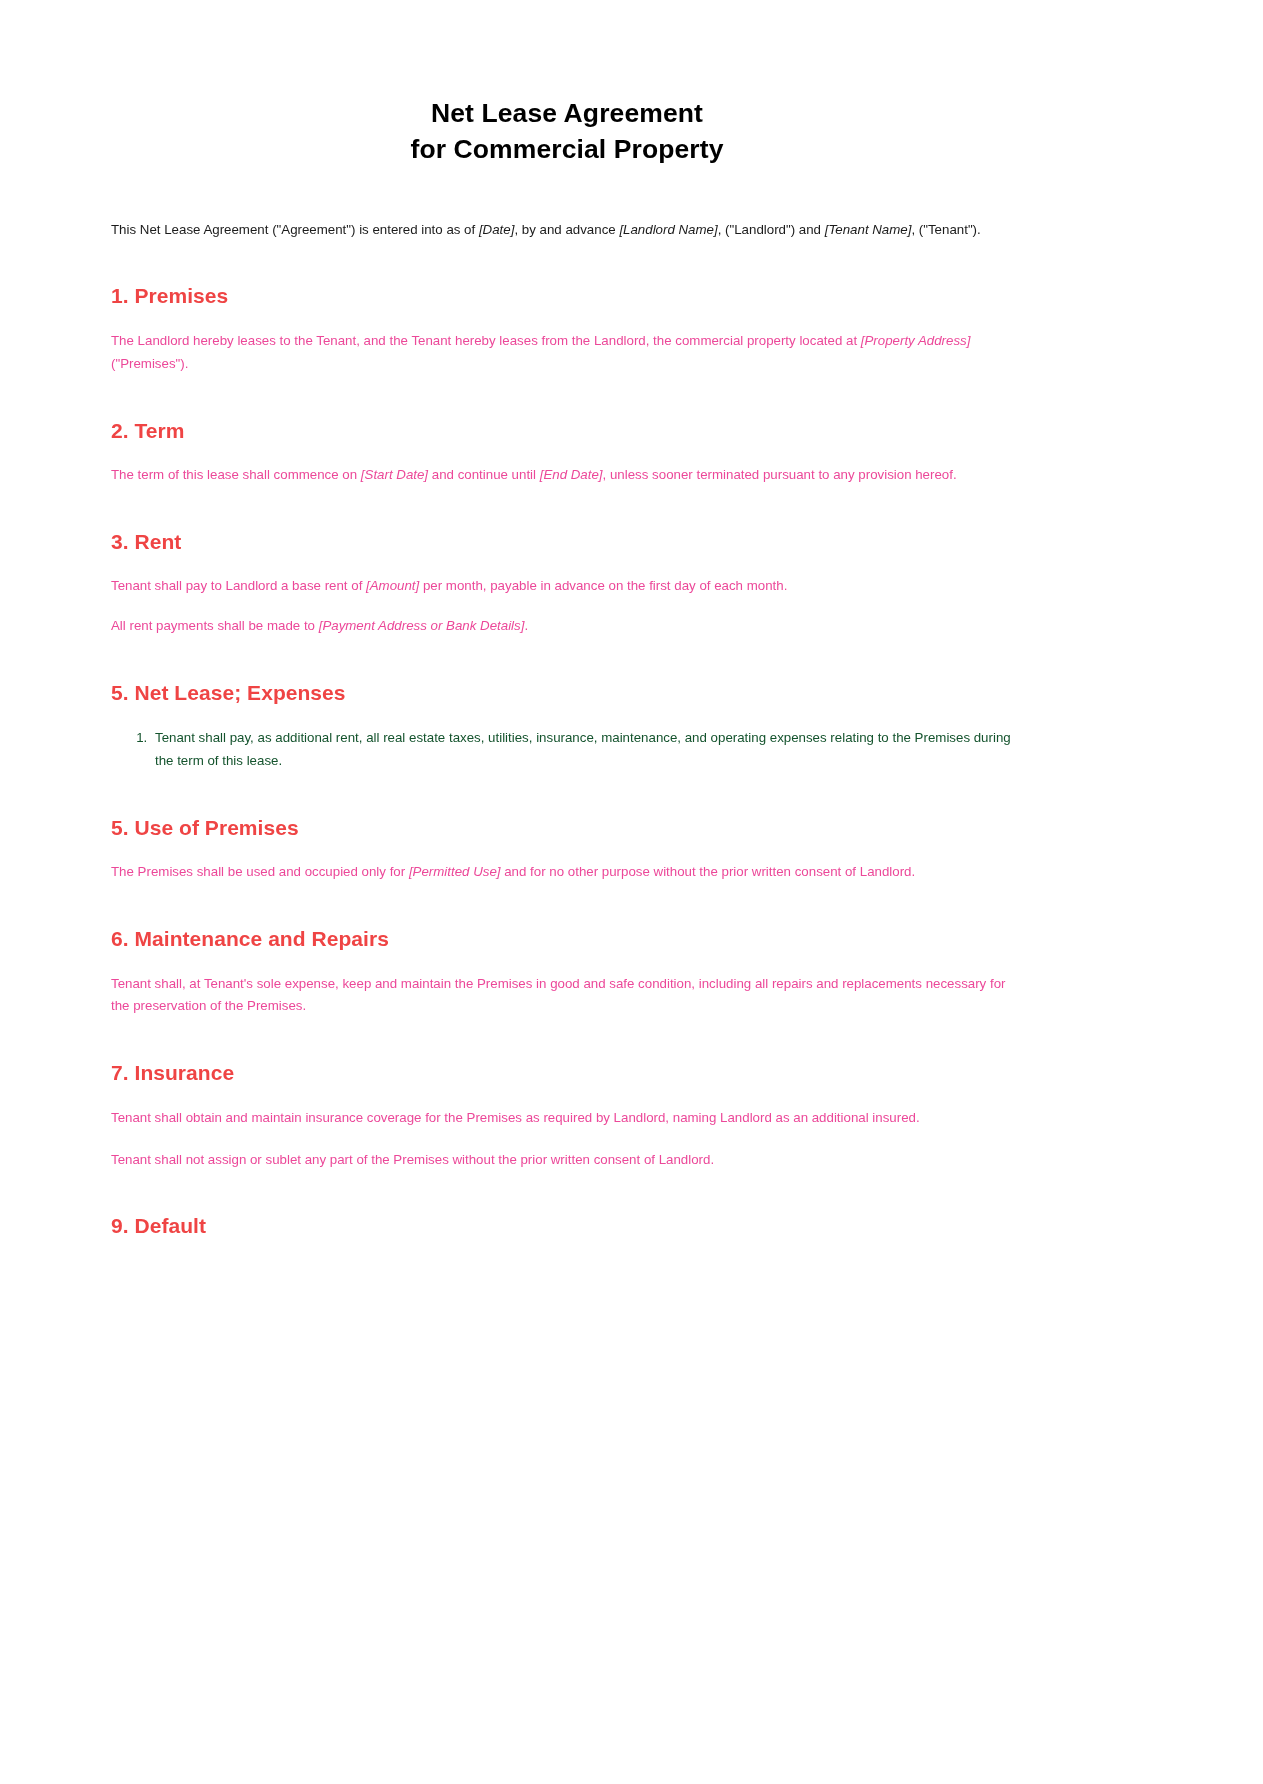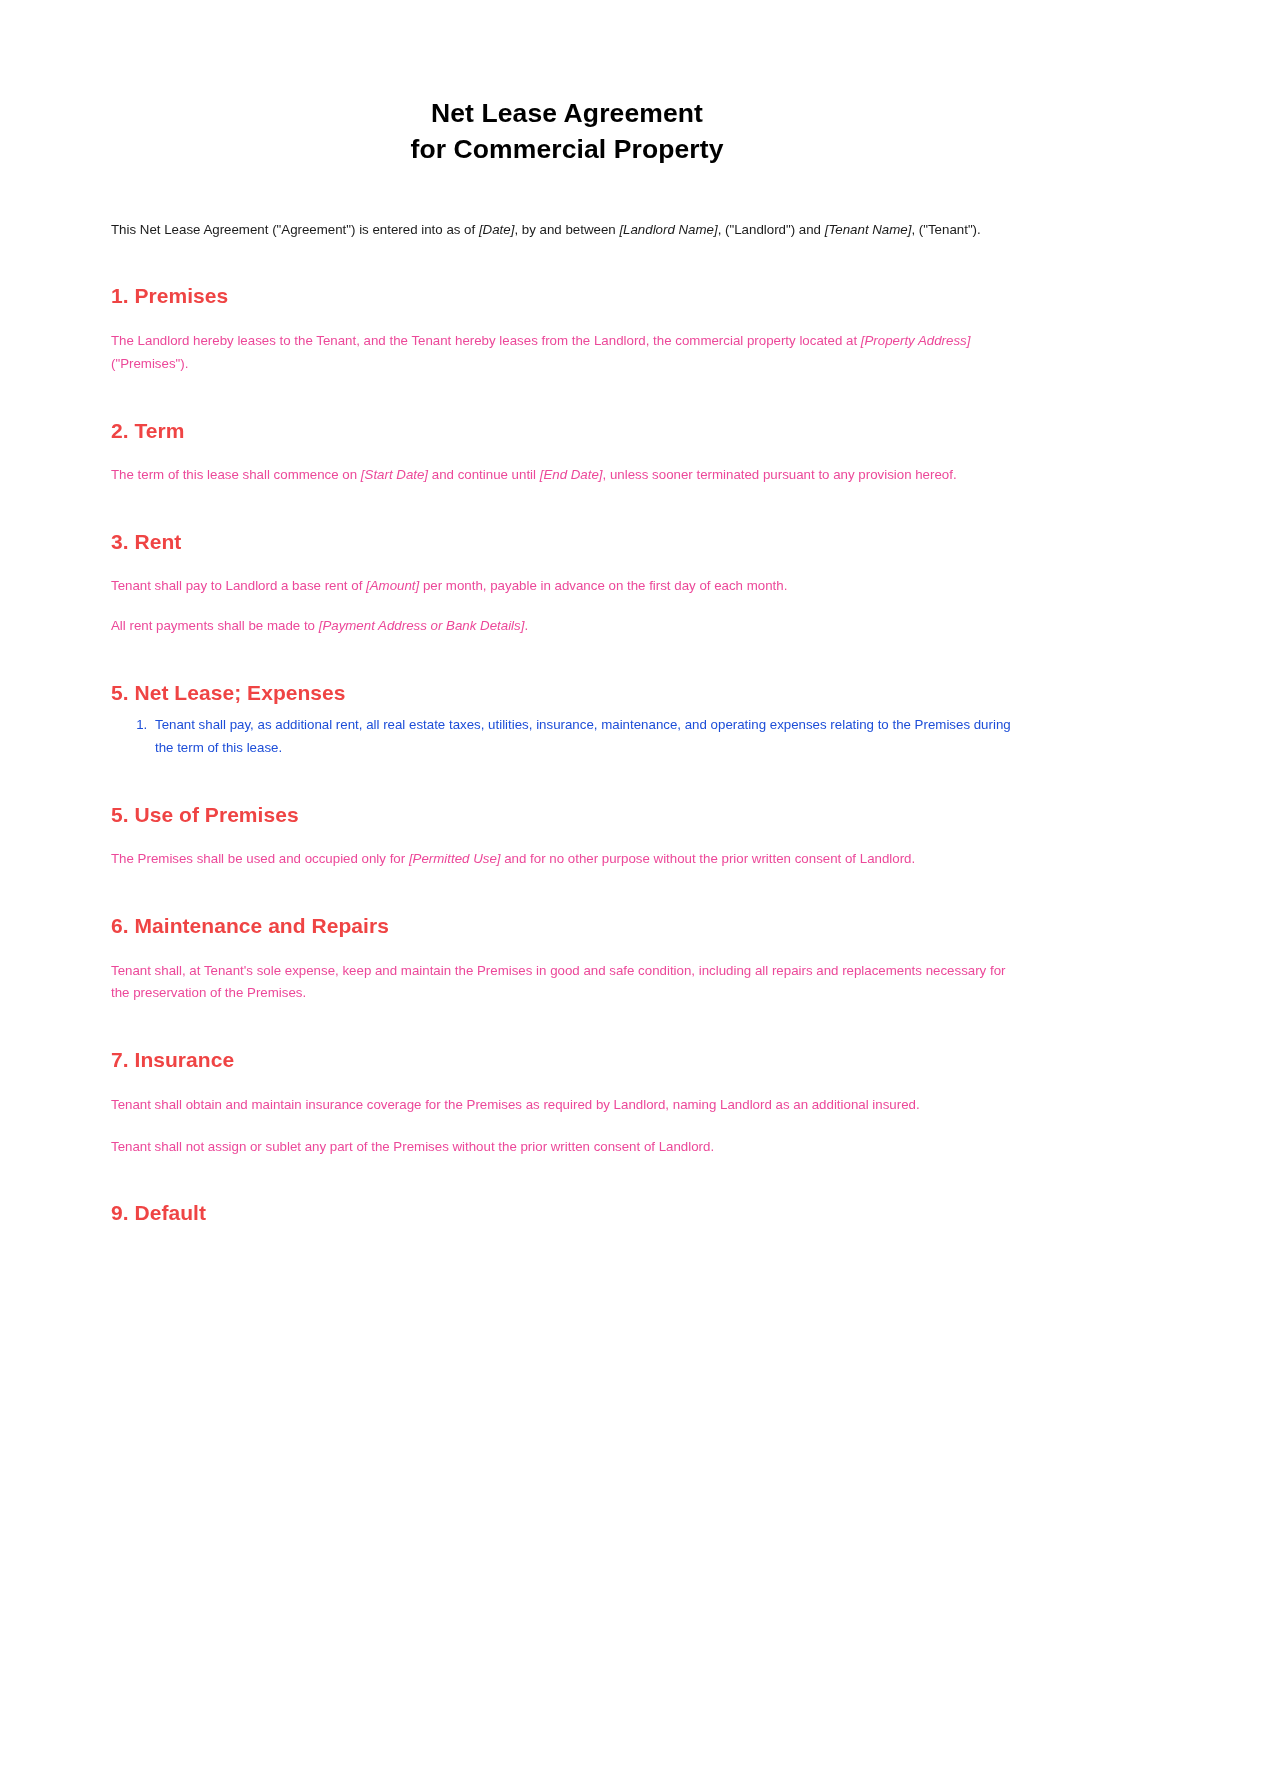--- a/index.html
+++ b/index.html
@@ -58,25 +58,25 @@
     font-size: 13.3px;
     line-height: 1.72;
     color: #ec4899;
     margin: 19px 0 0 0;
     text-align: left;
   }
   p.body-text.tight {
     margin-top: 17px;
   }
   ol.section-list {
-    margin: 7px 0 0 0;
+    margin: 20px 0 0 0;
     padding-left: 40px;
     font-size: 13.3px;
     line-height: 1.72;
-    color: #1d4ed8;
+    color: #14532d;
   }
   ol.section-list li {
     margin: 0;
     padding-left: 4px;
   }
   em.placeholder {
     font-style: italic;
   }
   .spacer-end {
     height: 10px;
@@ -86,21 +86,21 @@
 <body>
 
 <div class="page">
   <div class="content">
 
     <h1 class="doc-title">
       <span class="title-line">Net Lease Agreement</span>
       <span class="title-line">for Commercial Property</span>
     </h1>
 
-    <p class="intro"><span>This Net Lease Agreement ("Agreement") is entered into as of </span><em class="placeholder">[Date]</em><span>, by and between </span><em class="placeholder">[Landlord Name]</em><span>, ("Landlord") and </span><em class="placeholder">[Tenant Name]</em><span>, ("Tenant").</span></p>
+    <p class="intro"><span>This Net Lease Agreement ("Agreement") is entered into as of </span><em class="placeholder">[Date]</em><span>, by and advance </span><em class="placeholder">[Landlord Name]</em><span>, ("Landlord") and </span><em class="placeholder">[Tenant Name]</em><span>, ("Tenant").</span></p>
 
     <h2 class="section-heading">1. Premises</h2>
     <p class="body-text"><span>The Landlord hereby leases to the Tenant, and the Tenant hereby leases from the Landlord, the commercial property located at </span><em class="placeholder">[Property Address]</em><span> ("Premises").</span></p>
 
     <h2 class="section-heading">2. Term</h2>
     <p class="body-text"><span>The term of this lease shall commence on </span><em class="placeholder">[Start Date]</em><span> and continue until </span><em class="placeholder">[End Date]</em><span>, unless sooner terminated pursuant to any provision hereof.</span></p>
 
     <h2 class="section-heading">3. Rent</h2>
     <p class="body-text"><span>Tenant shall pay to Landlord a base rent of </span><em class="placeholder">[Amount]</em><span> per month, payable in advance on the first day of each month.</span></p>
     <p class="body-text tight"><span>All rent payments shall be made to </span><em class="placeholder">[Payment Address or Bank Details]</em><span>.</span></p>

